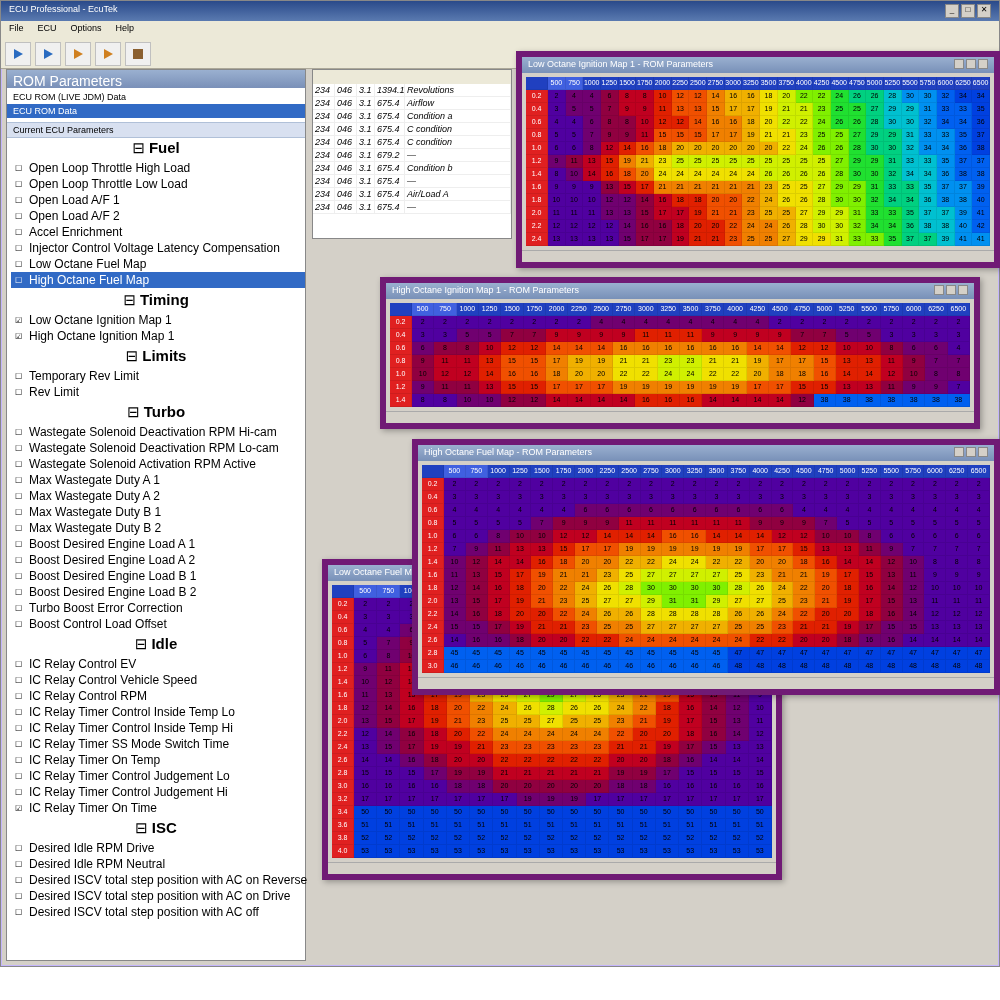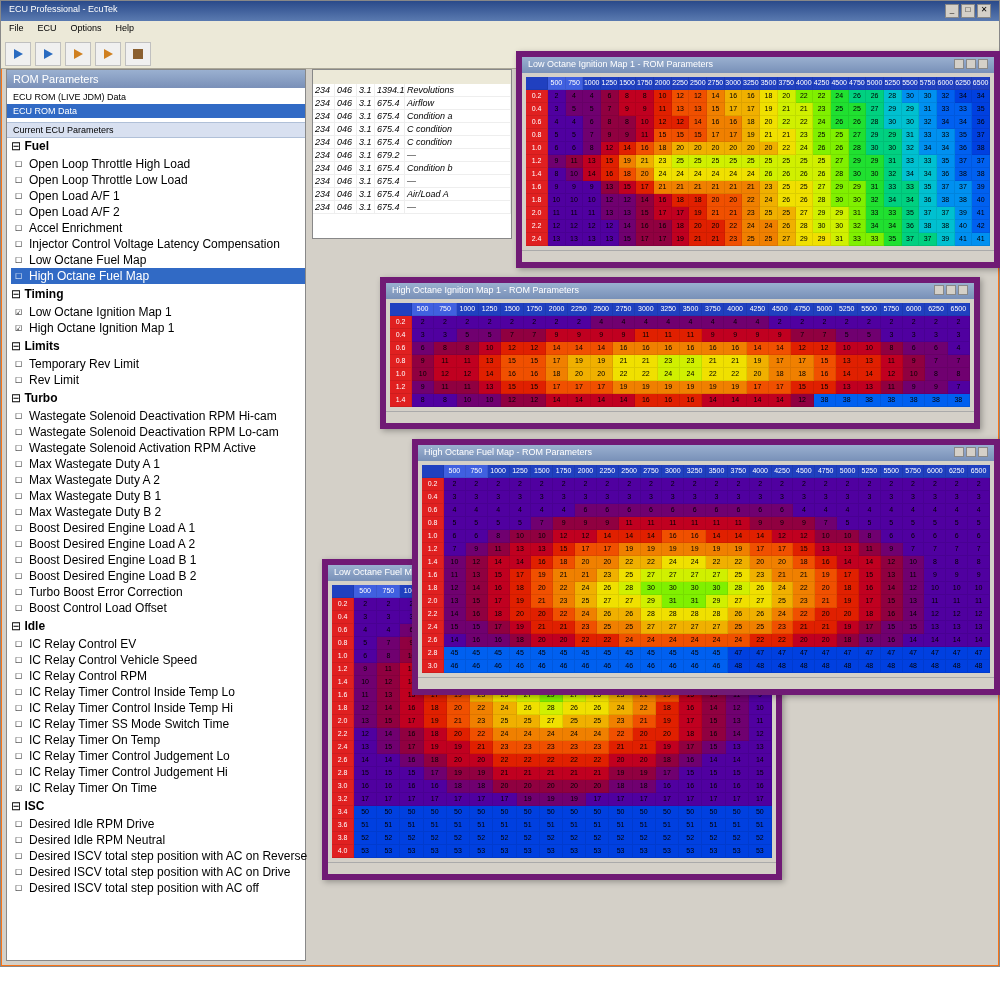--- a/index.html
+++ b/index.html
@@ -1,44 +1,44 @@
 <!DOCTYPE html>
 <html><head>
 <meta charset="utf-8">
 <style>
   * { box-sizing: border-box; margin: 0; padding: 0; font-family: Tahoma, sans-serif; font-size: 9px; }
   body { background: #fff; width: 1000px; height: 1000px; position: relative; overflow: hidden; }
 
-  .app { position: absolute; left: 0; top: 0; width: 1000px; height: 967px; border: 1px solid #888; background: #f97316; }
+  .app { position: absolute; left: 0; top: 0; width: 1000px; height: 967px; border: 1px solid #888; background: #c4b5fd; }
 
   .titlebar { height: 20px; background: linear-gradient(#2a4a8a, #5a7ab0); color: #fff; font-size: 11px; padding: 3px 8px; display: flex; justify-content: space-between; }
   .win-controls { display: flex; gap: 2px; }
   .win-btn { width: 14px; height: 14px; background: #d4d0c8; border: 1px solid #888; font-size: 8px; text-align: center; line-height: 10px; color: #000; }
 
   .menubar { height: 18px; background: #ece9d8; display: flex; gap: 14px; padding: 2px 8px; font-size: 10px; }
   .menubar span { cursor: default; }
 
   .toolbar { height: 30px; background: #ece9d8; border-bottom: 1px solid #aca899; display: flex; align-items: center; padding: 2px 4px; gap: 4px; }
   .tbtn { width: 26px; height: 24px; border: 1px solid #c0c0c0; background: #f0f0f0; display: flex; align-items: center; justify-content: center; }
   .tbtn.blue svg path { fill: #2a6bc0; }
   .tbtn.orange svg path { fill: #d08020; }
   .tbtn.brown svg path { fill: #8b6030; }
 
   .workspace { position: absolute; left: 1px; top: 68px; right: 1px; bottom: 1px; background: #d4d0c8; }
 
   
   .tree-panel { position: absolute; left: 4px; top: 0; width: 300px; bottom: 4px; background: #fff; border: 1px solid #888; }
-  .tree-header { height: 18px; background: linear-gradient(#9ab0d0, #7a90b8); color: #fff; font-size: 11px; padding: 3px 6px; }
+  .tree-header { height: 18px; background: linear-gradient(#9ab0d0, #7a90b8); color: #fff; font-size: 14px; padding: 3px 6px; }
   .tree-section { background: #d8e0f0; font-size: 9px; padding: 2px 6px; border-top: 1px solid #b0c0d8; border-bottom: 1px solid #b0c0d8; margin-top: 2px; }
   .tree-list { padding: 2px 0 2px 4px; }
   .tree-item { font-size: 12px; color: #000; padding: 1px 4px 1px 18px; white-space: nowrap; display: flex; align-items: center; position: relative; }
   .tree-item.sel { background: #316ac5; color: #fff; }
   .tree-item::before { content: "☐"; position: absolute; left: 4px; font-size: 8px; }
   .tree-item.chk::before { content: "☑"; }
-  .tree-group { font-size: 12px; padding: 1px 4px; font-weight: bold; }
+  .tree-group { font-size: 15px; padding: 1px 4px; font-weight: bold; text-align: center; }
   .tree-group::before { content: "⊟ "; font-weight: normal; }
 
   
   .nav-top { padding: 2px 0; }
   .nav-row { font-size: 9px; padding: 2px 6px; }
   .nav-row.sel { background: #316ac5; color: #fff; }
 
   
   .mini-grid { position: absolute; left: 310px; top: 0; width: 200px; height: 170px; background: #fff; border: 1px solid #888; overflow: hidden; }
   .mini-grid .mg-head { height: 14px; background: #ece9d8; }

